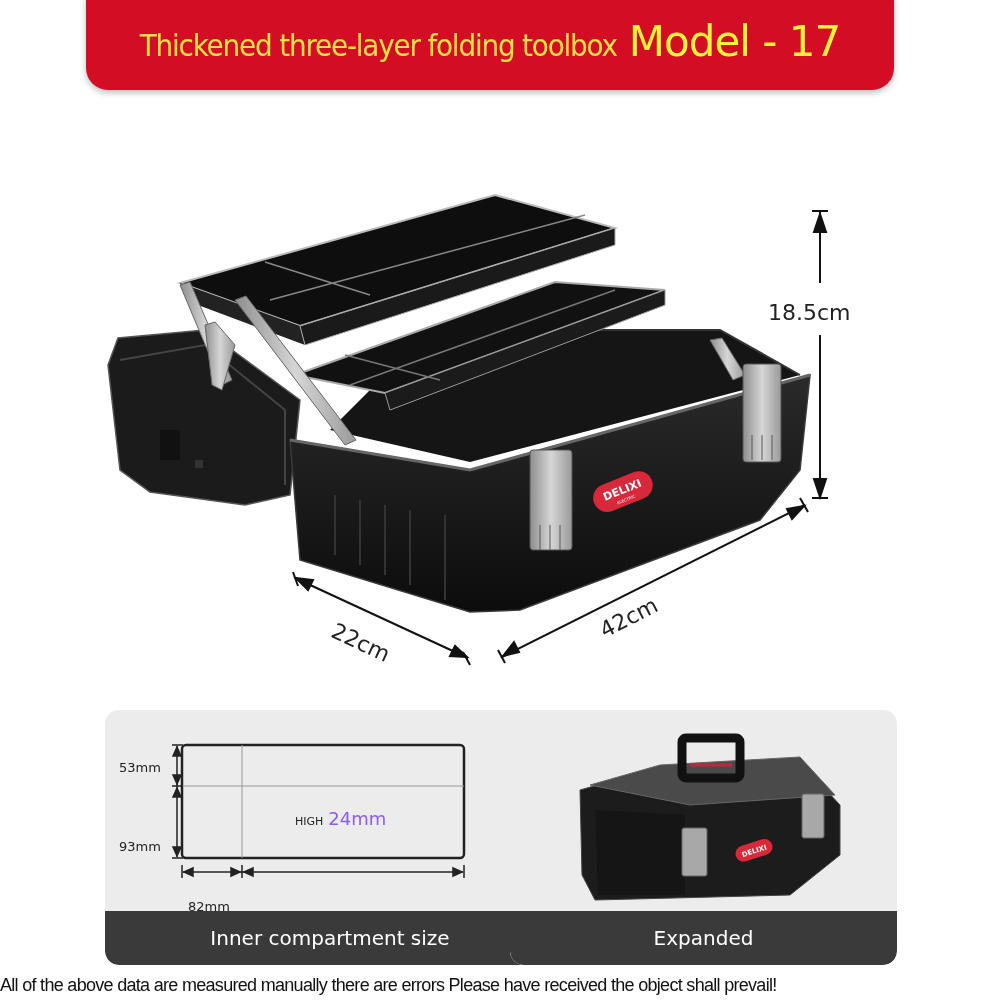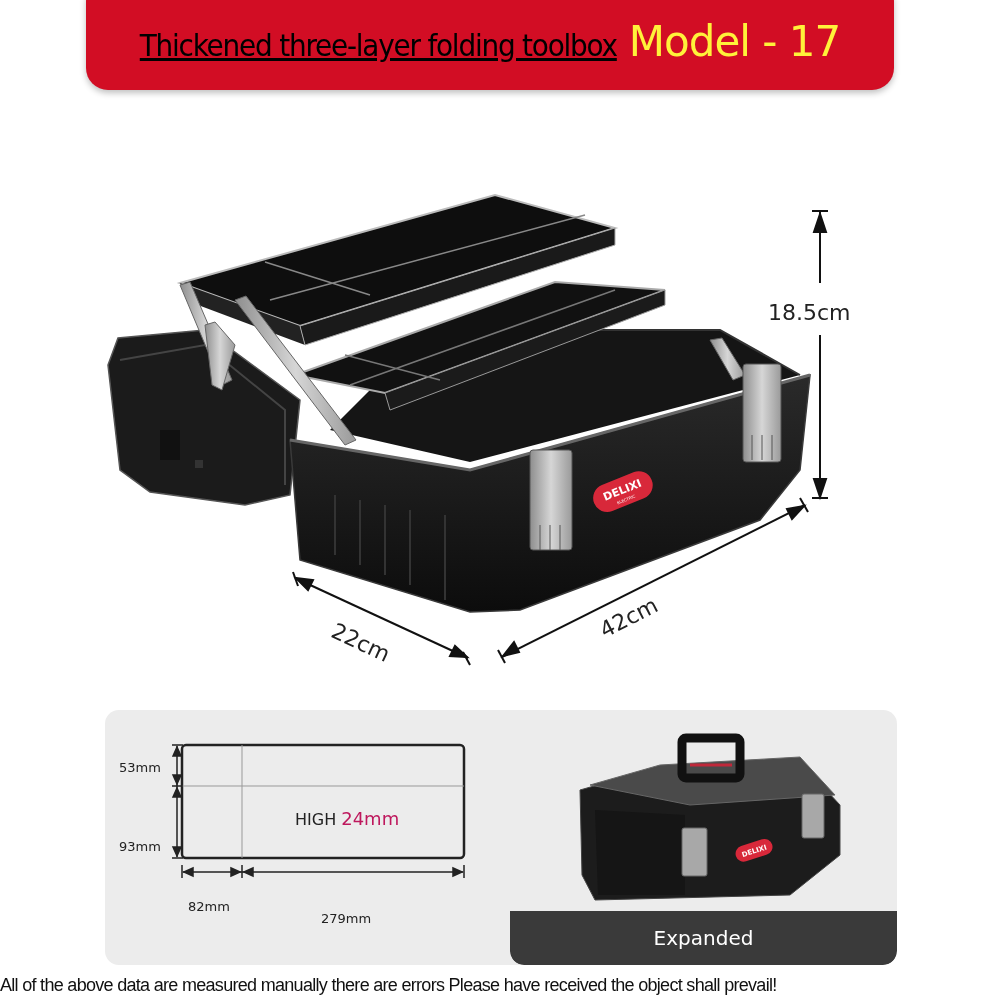--- a/index.html
+++ b/index.html
@@ -1,18 +1,18 @@
 <!DOCTYPE html>
 <html><head>
 <meta charset="utf-8">
 <style>
   html,body{margin:0;padding:0;background:#ffffff;}
   body{width:1000px;height:1000px;position:relative;overflow:hidden;font-family:"Liberation Sans","DejaVu Sans",sans-serif;}
   .banner{position:absolute;left:86px;top:-20px;width:808px;height:110px;background:#d20d24;border-radius:22px;box-shadow:0 3px 6px rgba(0,0,0,0.25);display:flex;align-items:flex-end;justify-content:center;padding-bottom:24px;box-sizing:border-box;}
-  .banner .t{color:#000000;font-size:31px;font-family:"DejaVu Sans",sans-serif;letter-spacing:-1.2px;font-stretch:condensed;text-decoration:underline;}
+  .banner .t{color:#fde047;font-size:31px;font-family:"DejaVu Sans",sans-serif;letter-spacing:-1.2px;font-stretch:condensed;}
   .banner .m{color:#fff23a;font-size:42px;margin-left:12px;font-family:"DejaVu Sans",sans-serif;letter-spacing:-1px;}
   .banner-row{display:flex;align-items:baseline;}
   .dimtext{position:absolute;font-family:"DejaVu Sans",sans-serif;color:#222;font-size:22px;}
   .panel{position:absolute;top:710px;height:255px;background:#ececec;border-radius:14px;overflow:hidden;}
   .panel .bar{position:absolute;left:0;right:0;bottom:0;height:54px;background:#3a3a3a;color:#fff;display:flex;align-items:center;justify-content:center;font-size:20px;font-family:"DejaVu Sans",sans-serif;border-radius:0 0 14px 14px;}
   .footer{position:absolute;left:0;right:0;top:975px;font-size:18px;color:#111;font-family:Liberation Sans, sans-serif;letter-spacing:-0.7px;}
   .small{font-family:"DejaVu Sans",sans-serif;font-size:13px;color:#222;position:absolute;}
 </style>
 </head>
 <body>
@@ -149,23 +149,24 @@
         <path d="M135 162 L126 158 L126 166 Z"></path>
       <path d="M139 162 L148 158 L148 166 Z"></path>
         <path d="M357 162 L348 158 L348 166 Z"></path>
     </g>
   </svg>
   <div class="small" style="left:14px;top:50px;">53mm</div>
   <div class="small" style="left:14px;top:102px;margin-top:27px;">93mm</div>
   <div class="small" style="left:83px;top:166px;margin-top:23px;">82mm</div>
   <div class="small" style="left:216px;top:166px;margin-top:35px;">279mm</div>
   <div style="position:absolute;left:190px;top:98px;display:flex;align-items:baseline;">
-    <span style="font-size:16px;color:#222;margin-right:5px;font-family:'DejaVu Sans',sans-serif;">HIGH</span>
-    <span style="font-size:18px;color:#be185d;font-family:'DejaVu Sans',sans-serif;">24mm</span>
+    <span style="font-size:11px;color:#222;margin-right:5px;font-family:'DejaVu Sans',sans-serif;">HIGH</span>
+    <span style="font-size:18px;color:#8b5cf6;font-family:'DejaVu Sans',sans-serif;">24mm</span>
   </div>
+  <div class="bar">Inner compartment size</div>
 </div>
 
 <div class="panel" style="left:510px;width:387px;">
   <svg style="position:absolute;left:0;top:0" width="387" height="200">
     <path d="M70 80 L140 60 L290 52 L330 95 L330 145 L280 185 L85 190 L72 165 Z" fill="#1c1c1c" stroke="#444"></path>
     <path d="M80 75 L150 55 L290 47 L325 85 L180 95 Z" fill="#4a4a4a" stroke="#666"></path>
     <rect x="172" y="28" width="58" height="40" rx="4" fill="none" stroke="#111" stroke-width="9"></rect>
     <line x1="180" y1="55" x2="222" y2="55" stroke="#c0283a" stroke-width="3"></line>
     <path d="M85 100 L175 105 L175 185 L88 185 Z" fill="#151515"></path>
     <rect x="172" y="118" width="25" height="48" rx="2" fill="#a8a8a8" stroke="#666"></rect>

